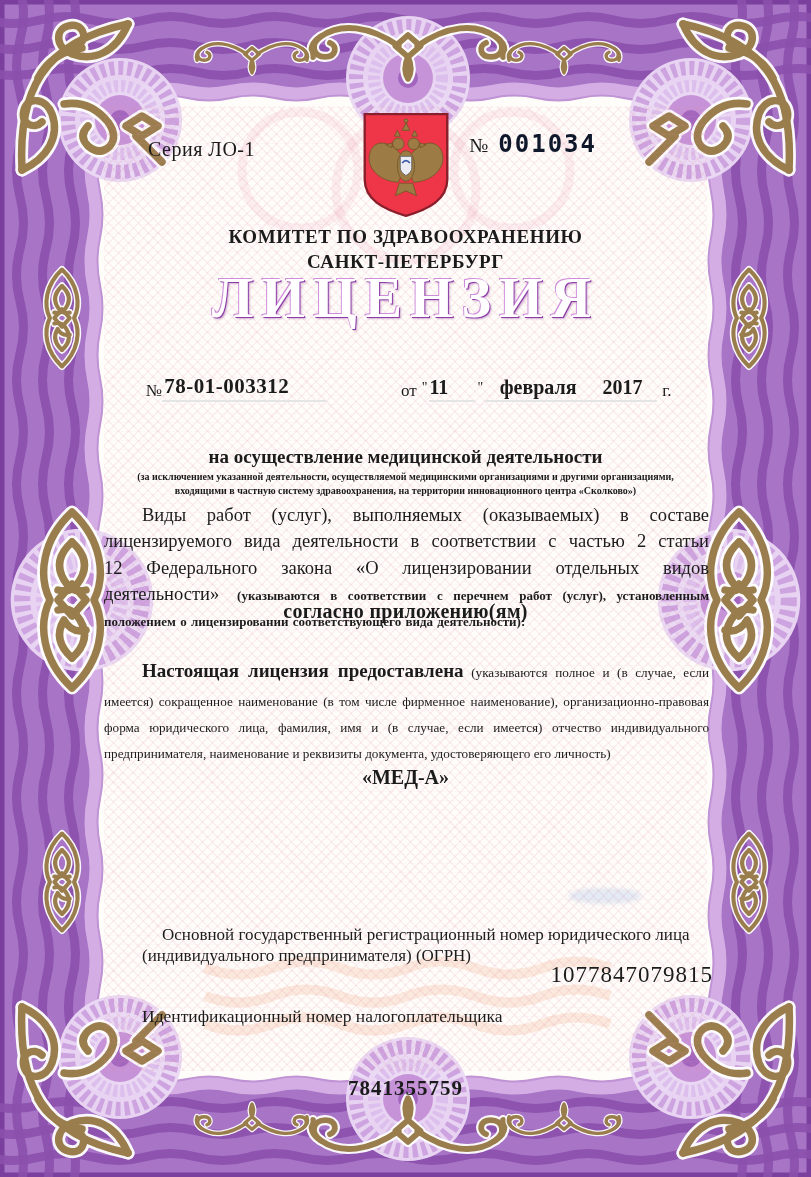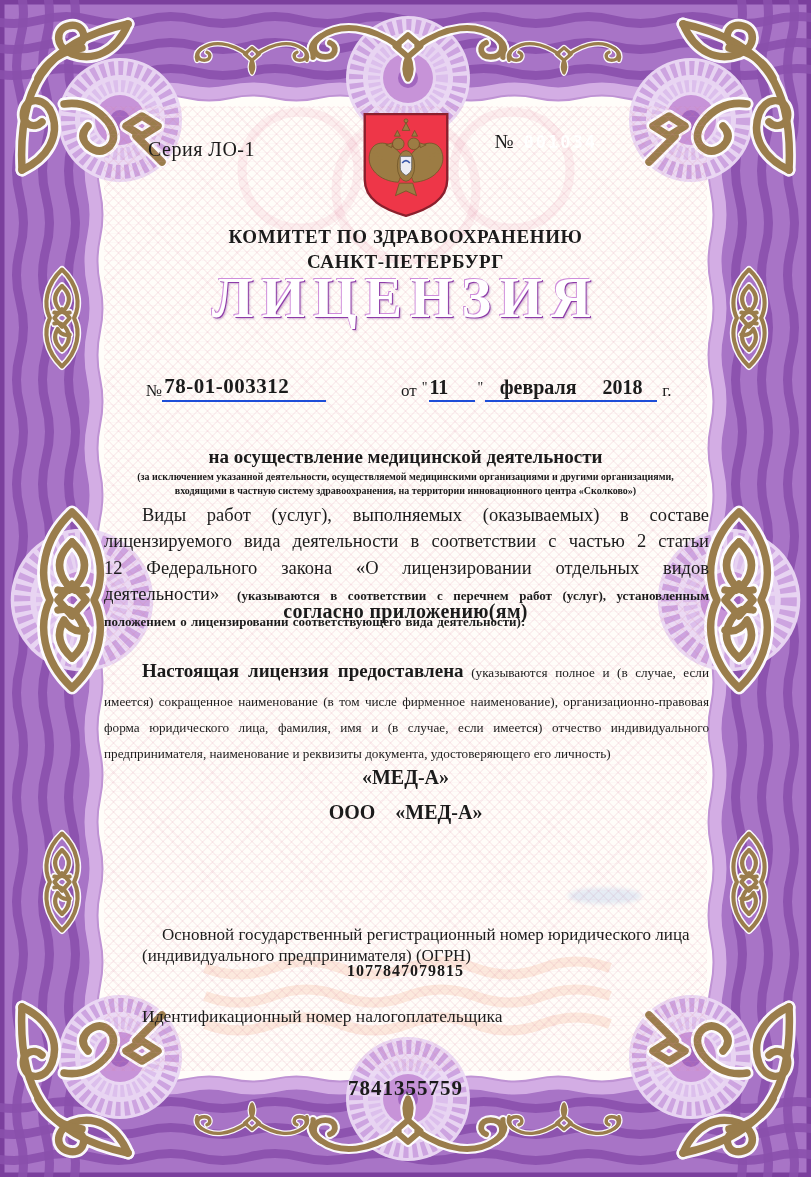--- a/index.html
+++ b/index.html
@@ -14,30 +14,30 @@
     background:
       repeating-linear-gradient(45deg, rgba(216,120,150,.10) 0 1.5px, transparent 1.5px 7px),
       repeating-linear-gradient(-45deg, rgba(216,120,150,.10) 0 1.5px, transparent 1.5px 7px),
       repeating-linear-gradient(0deg, rgba(232,170,195,.07) 0 1px, transparent 1px 9px);}
   #content{position:absolute;left:98px;top:100px;right:98px;bottom:100px;z-index:2;}
   .abs{position:absolute;}
   .ctr{left:0;right:0;text-align:center;}
   .series{top:38px;left:22px;font-size:20px;letter-spacing:.5px;margin-left:28px;}
   .form-no{top:30px;right:116px;font-size:20px;}
   .form-no .digits{font-family:"DejaVu Sans Mono","Liberation Mono",monospace;
-                   font-size:17px;letter-spacing:2px;font-weight:700;margin-left:10px;color:#ffffff;}
+                   font-size:24px;letter-spacing:2px;font-weight:700;margin-left:10px;color:#0f172a;}
   .crest{top:8px;left:0;right:0;text-align:center;}
   .authority{top:124px;font-weight:bold;font-size:19px;letter-spacing:.6px;line-height:1.32;}
   .doc-title{top:166px;font-weight:bold;font-size:56px;letter-spacing:8px;color:#ffffff;
              text-shadow:1px 1px 0 #8d3ca8,-1px -1px 0 #cf8ddb,2px 2px 2px rgba(120,40,140,.35);}
   .lic-row{top:268px;left:0;right:0;height:34px;}
   .lic-left{position:absolute;left:48px;bottom:0;display:flex;align-items:flex-end;}
   .lic-right{position:absolute;left:303px;bottom:0;display:flex;align-items:flex-end;}
   .nosign{font-size:17px;padding-bottom:1px;}
-  .uline{border-bottom:2px solid #1d4ed8;display:inline-block;text-align:left;}
+  .uline{border-bottom:2px solid #e5e5e5;display:inline-block;text-align:left;}
   .uline.c{}
   .lic-no{width:158px;font-weight:bold;font-size:21px;padding:0 4px 1px 2px;letter-spacing:.5px;}
   .ot{font-size:17px;padding:0 3px 1px 0;}
   .q{font-size:14px;transform:translateY(-6px);padding:0 2px;}
   .day{width:46px;font-weight:bold;font-size:20px;padding-bottom:1px;}
   .monyear{width:172px;font-weight:bold;font-size:20px;padding-bottom:1px;display:inline-flex;
            justify-content:center;gap:26px;}
   .gdot{font-size:17px;padding:0 0 1px 5px;}
   .act-title{top:346px;font-weight:bold;font-size:19px;}
   .act-note{top:370px;left:18px;right:18px;text-align:center;font-weight:bold;font-size:10px;line-height:1.35;}
@@ -45,21 +45,21 @@
          text-indent:38px;word-spacing:7px;}
   .para1 .small{font-weight:bold;font-size:13px;word-spacing:1px;}
   .sg{top:500px;font-weight:bold;font-size:20px;letter-spacing:.3px;}
   .para2{top:552px;left:6px;right:4px;text-align:justify;font-size:13.2px;line-height:1.95;
          text-indent:38px;}
   .para2 .big{font-weight:bold;font-size:19px;}
   .comp1{top:630px;font-weight:bold;font-size:20px;}
   .comp2{top:666px;font-weight:bold;font-size:20px;}
   .comp3{top:701px;font-weight:bold;font-size:20px;white-space:pre;}
   .ogrn-label{top:824px;left:44px;width:592px;font-size:17px;line-height:1.25;text-indent:20px;}
-  .ogrn-val{top:862px;font-weight:bold;font-size:16px;letter-spacing:1px;}
+  .ogrn-val{top:862px;font-weight:normal;font-size:23px;letter-spacing:1px;text-align:right;}
   .inn-label{top:906px;left:44px;font-size:17.5px;}
   .inn-val{top:942px;font-weight:bold;font-size:21px;letter-spacing:1px;margin-top:34px;}
   .smudge{position:absolute;left:470px;top:788px;width:74px;height:16px;border-radius:50%;
           background:rgba(96,140,220,.16);filter:blur(2px);}
 </style>
 </head>
 <body>
 
 <div id="page">
 
@@ -212,21 +212,21 @@
         <span class="nosign">№</span>
         <span class="uline lic-no">78-01-003312</span>
       </div>
       <div class="lic-right">
         <span class="ot">от</span>
         <span class="q">"</span>
         <span class="uline c day">11</span>
         <span class="q">"</span>
         <span class="uline c monyear">
           <span>февраля</span>
-          <span>2018</span>
+          <span>2017</span>
         </span>
         <span class="gdot">г.</span>
       </div>
     </div>
 
     <div class="abs ctr act-title">на осуществление медицинской деятельности</div>
     <div class="abs act-note">(за исключением указанной деятельности, осуществляемой медицинскими организациями и другими организациями, входящими в частную систему здравоохранения, на территории инновационного центра «Сколково»)</div>
 
     <div class="abs para1">
       <span>Виды работ (услуг), выполняемых (оказываемых) в составе лицензируемого вида деятельности в соответствии с частью 2 статьи 12 Федерального закона «О лицензировании отдельных видов деятельности»</span>
@@ -234,21 +234,20 @@
     </div>
 
     <div class="abs ctr sg">согласно приложению(ям)</div>
 
     <div class="abs para2">
       <span class="big">Настоящая лицензия предоставлена</span>
       <span>(указываются полное и (в случае, если имеется) сокращенное наименование (в том числе фирменное наименование), организационно-правовая форма юридического лица, фамилия, имя и (в случае, если имеется) отчество индивидуального предпринимателя, наименование и реквизиты документа, удостоверяющего его личность)</span>
     </div>
 
     <div class="abs ctr comp2">«МЕД-А»</div>
-    <div class="abs ctr comp3">ООО    «МЕД-А»</div>
 
     <div class="smudge"></div>
 
     <div class="abs ogrn-label">Основной государственный регистрационный номер юридического лица (индивидуального предпринимателя)  (ОГРН)</div>
     <div class="abs ctr ogrn-val">1077847079815</div>
     <div class="abs inn-label">Идентификационный номер налогоплательщика</div>
     <div class="abs ctr inn-val">7841355759</div>
 
   </div>
 </div>

